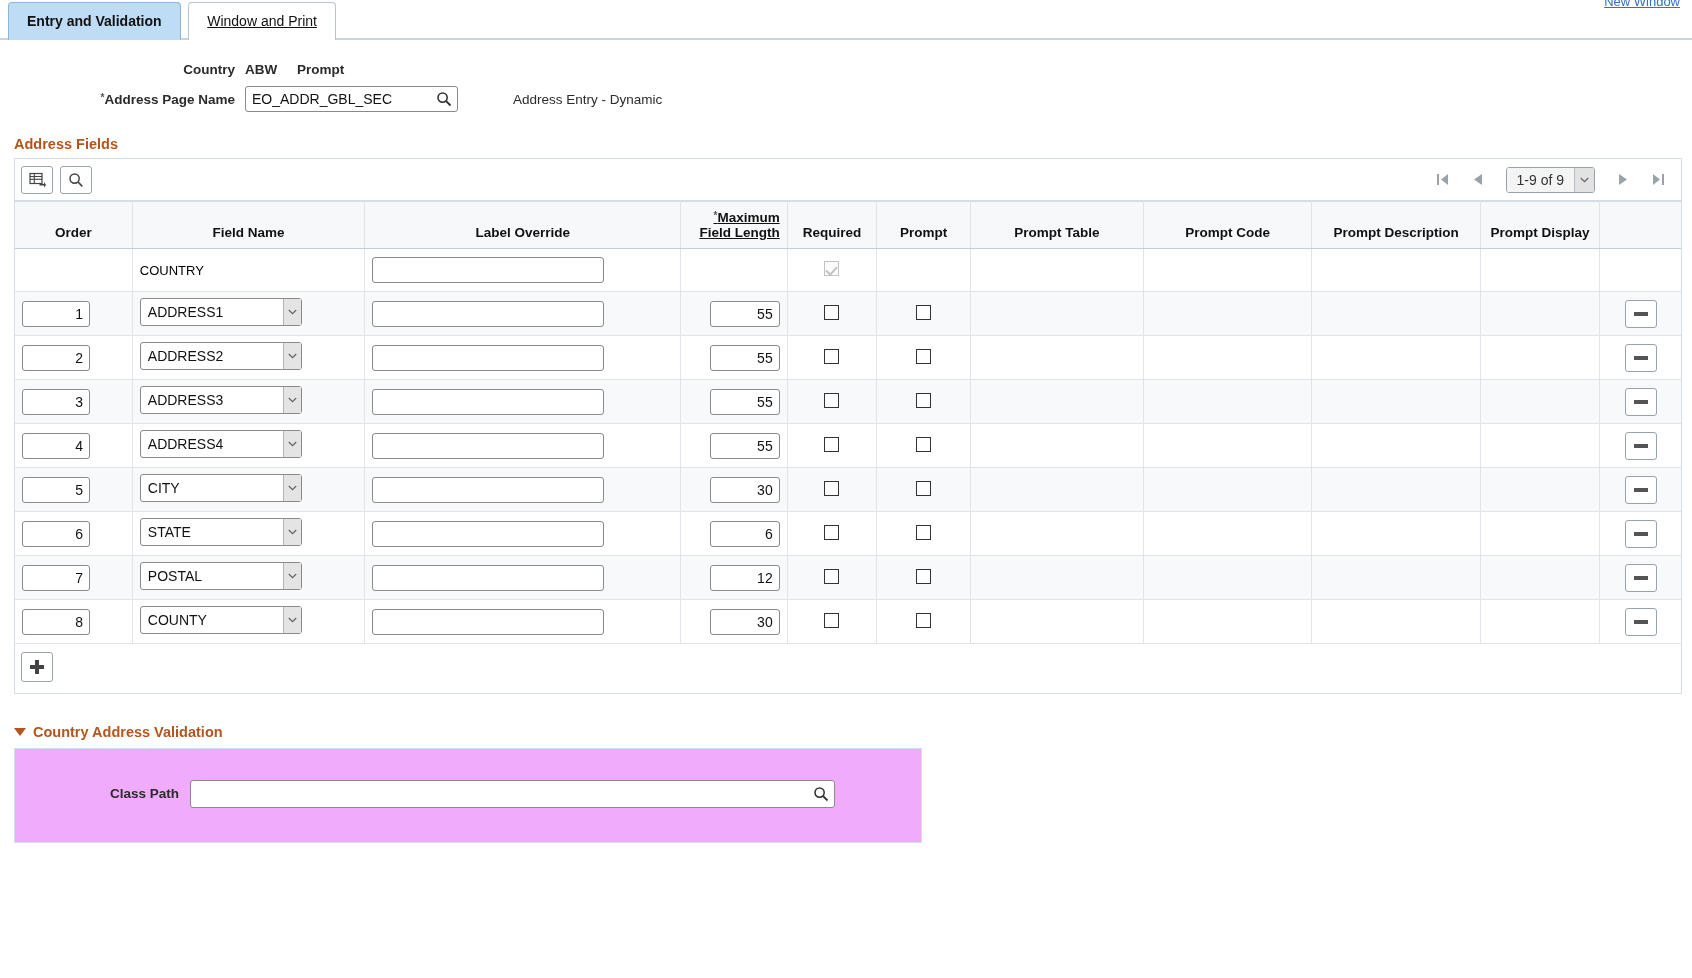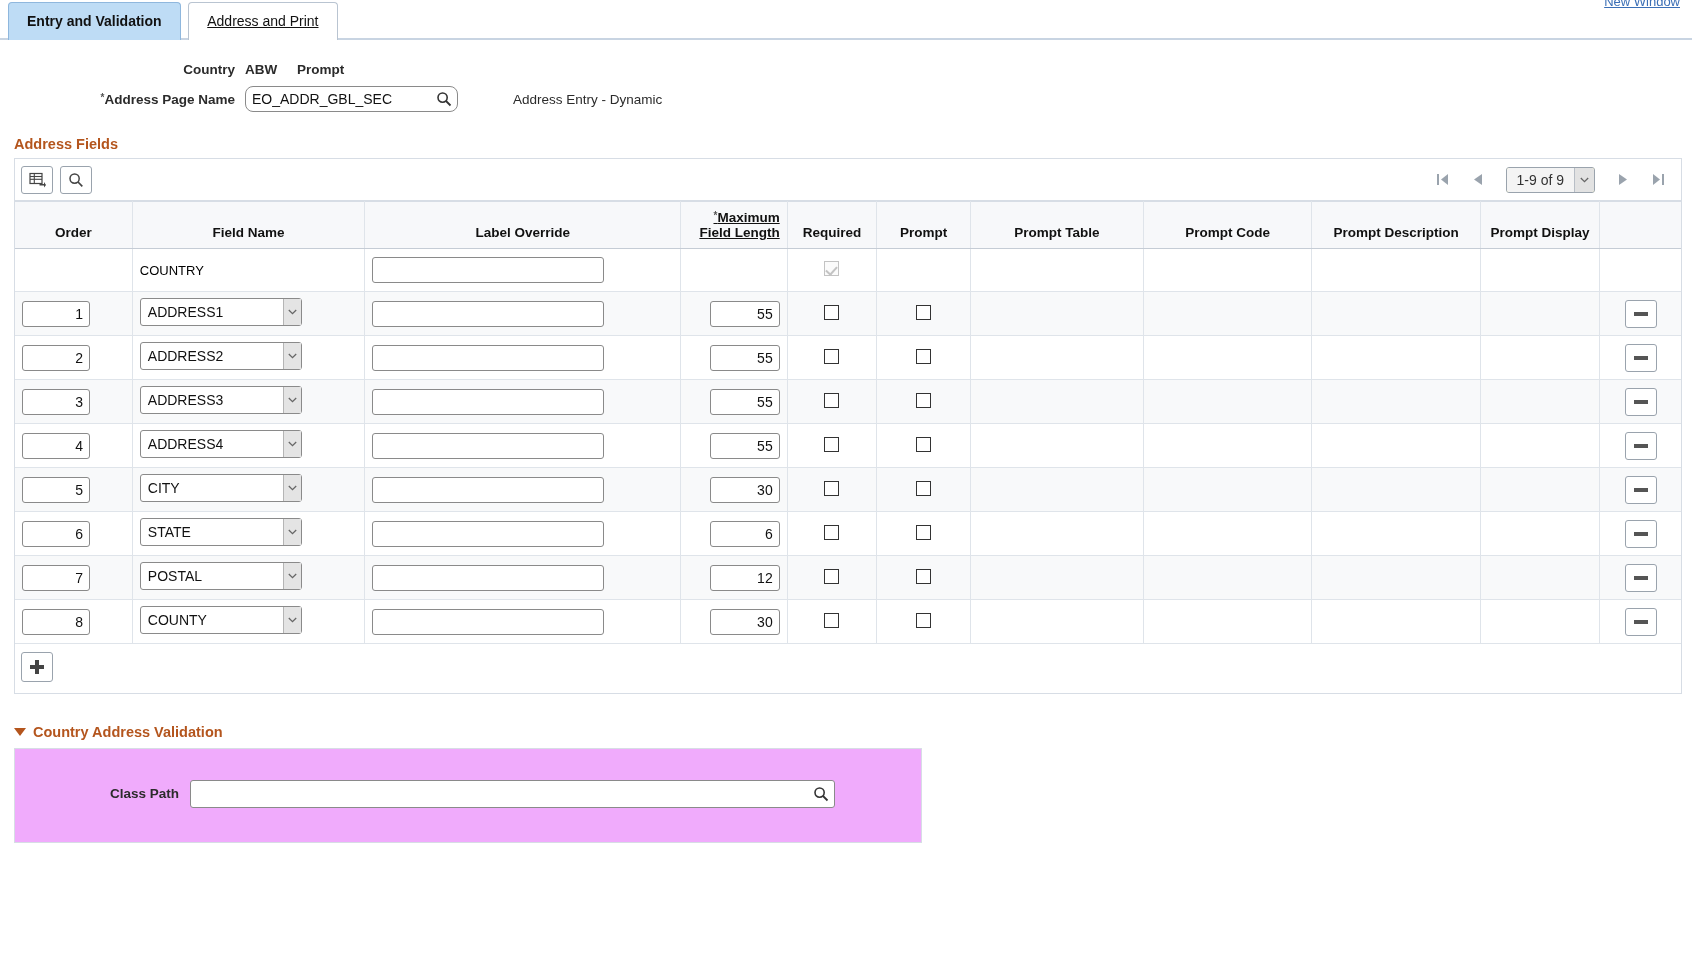--- a/index.html
+++ b/index.html
@@ -81,21 +81,21 @@
   .hdr-country-code { width: 52px; }
   .edit-with-search {
     position: relative;
     display: inline-block;
   }
   .edit-with-search input {
     width: 213px;
     height: 26px;
     padding: 2px 28px 2px 6px;
     border: 1px solid #8a8a8a;
-    border-radius: 8px;
+    border-radius: 3px;
     background: #fff;
     font-family: "Liberation Sans", sans-serif;
     font-size: 14px;
     color: #111;
     outline: none;
   }
   .mag {
     position: absolute;
     right: 6px; top: 50%;
     transform: translateY(-50%);
@@ -374,21 +374,21 @@
 </head>
 <body>
 
 <a class="newwin-link" href="#">New Window</a>
 
 <div class="tabstrip">
   <div class="tab active">
     <span>Entry and Validation</span>
   </div>
   <div class="tab">
-    <span class="ul">Address and Print</span>
+    <span class="ul">Window and Print</span>
   </div>
 </div>
 
 <div class="hdr">
   <div class="hdr-row">
     <div class="hdr-label">Country</div>
     <div class="hdr-val hdr-country-code">ABW</div>
     <div class="hdr-val">Prompt</div>
   </div>
   <div class="hdr-row">

